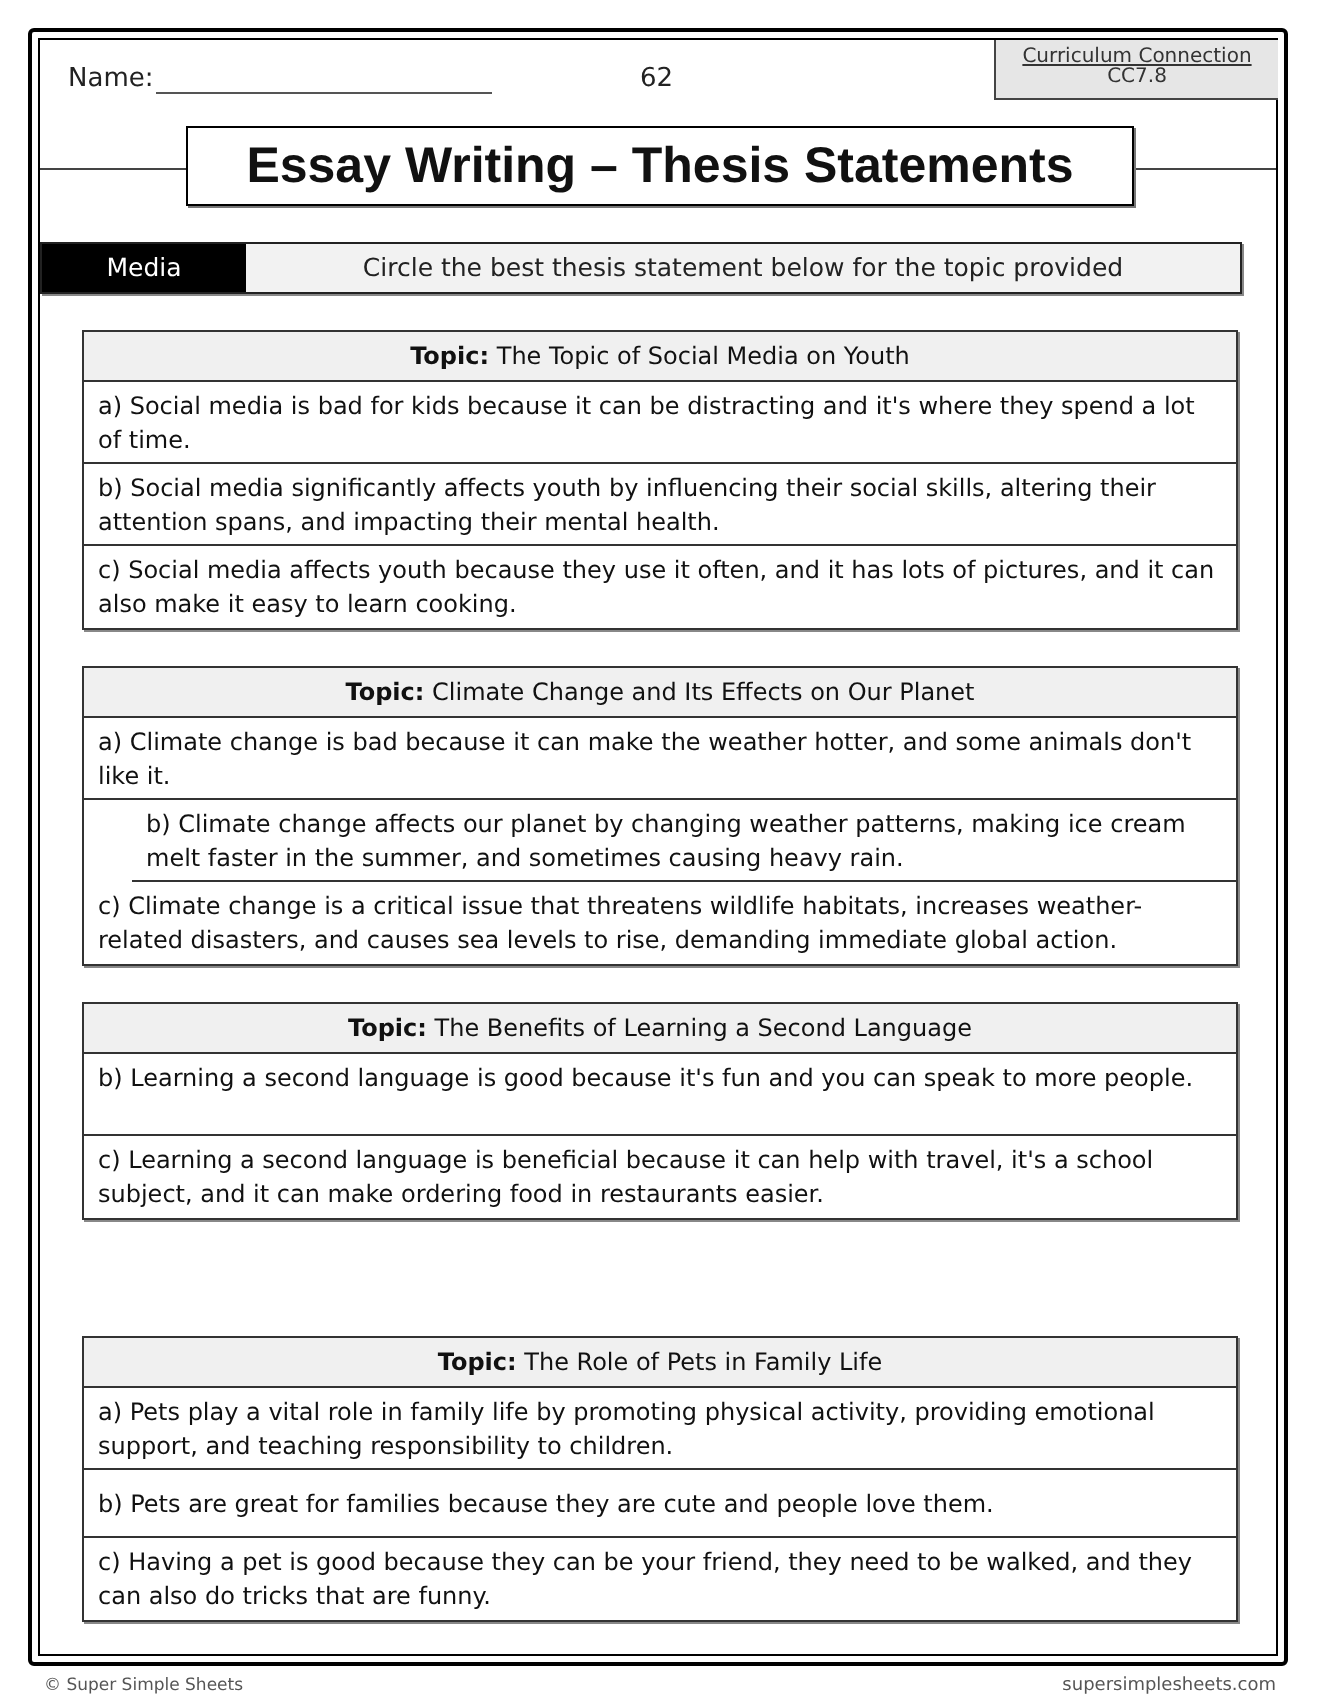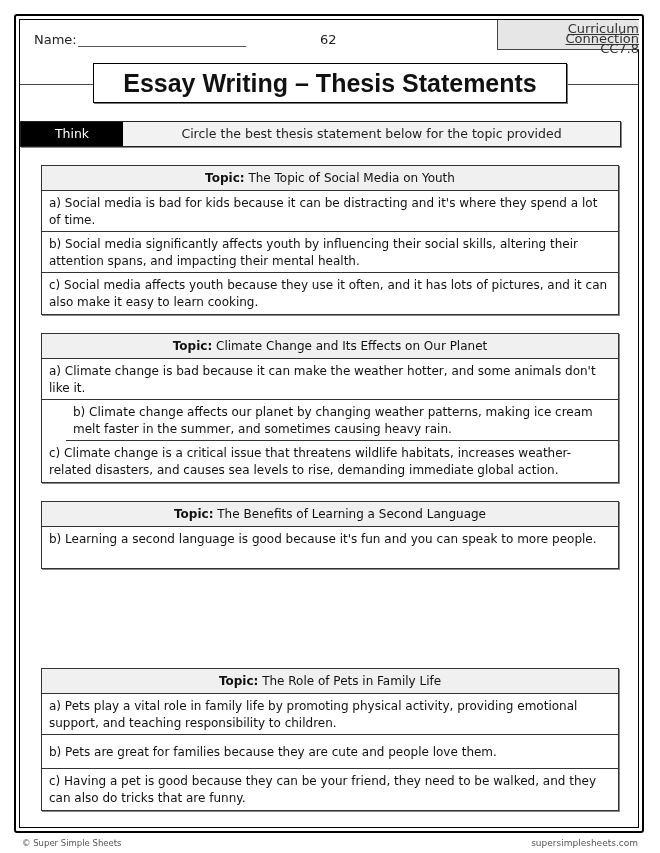--- a/index.html
+++ b/index.html
@@ -5,21 +5,21 @@
   html, body { margin: 0; padding: 0; background: #ffffff; }
   body { width: 660px; height: 853px; position: relative; font-family: "DejaVu Sans", sans-serif; color: #111; overflow: hidden; }
 
   .frame-outer { position: absolute; left: 14px; top: 14px; width: 630px; height: 819px; border: 2px solid #000; border-radius: 3px; box-sizing: border-box; }
   .frame-inner { position: absolute; left: 19px; top: 19px; width: 620px; height: 809px; border: 1.5px solid #000; box-sizing: border-box; }
 
   .name-label { position: absolute; left: 34px; top: 32px; font-size: 13px; color: #222; }
   .name-line { position: absolute; left: 78px; top: 46px; width: 168px; border-bottom: 1px solid #555; }
   .page-num { position: absolute; left: 320px; top: 32px; font-size: 13px; color: #222; }
 
-  .curriculum { position: absolute; left: 497px; top: 20px; width: 142px; height: 30px; background: #e6e6e6; border: 1px solid #444; border-right: none; border-top: none; box-sizing: border-box; text-align: right; font-size: 13px; color: #333; line-height: 10px; padding-top: 4px; }
+  .curriculum { position: absolute; left: 497px; top: 20px; width: 142px; height: 30px; background: #e6e6e6; border: 1px solid #444; border-right: none; border-top: none; box-sizing: border-box; text-align: center; font-size: 10px; color: #333; line-height: 10px; padding-top: 4px; }
   .curriculum .cc-title { text-decoration: underline; display: block; }
   .curriculum .cc-code { display: block; }
 
   .title-rule { position: absolute; left: 20px; top: 84px; width: 618px; border-top: 1px solid #444; }
   .title-box { position: absolute; left: 93px; top: 63px; width: 474px; height: 40px; background: #fff; border: 1px solid #000; box-sizing: border-box; box-shadow: 1px 1px 0 #777; text-align: center; font-family: "Liberation Sans", sans-serif; font-weight: bold; font-size: 25px; line-height: 38px; color: #111; }
 
   .instr-bar { position: absolute; left: 20px; top: 121px; width: 601px; height: 26px; border: 1px solid #222; box-sizing: border-box; background: #f2f2f2; display: flex; box-shadow: 1px 1px 0 #888; }
   .instr-tag { width: 102px; background: #000; color: #fff; font-size: 12.5px; line-height: 24px; text-align: center; }
   .instr-text { flex: 1; text-align: center; font-size: 12.5px; line-height: 24px; color: #222; }
 
@@ -45,41 +45,42 @@
 
 <div class="curriculum">
   <span class="cc-title">Curriculum Connection</span>
   <span class="cc-code">CC7.8</span>
 </div>
 
 <div class="title-rule"></div>
 <div class="title-box">Essay Writing – Thesis Statements</div>
 
 <div class="instr-bar">
-  <div class="instr-tag">Think</div>
+  <div class="instr-tag">Media</div>
   <div class="instr-text">Circle the best thesis statement below for the topic provided</div>
 </div>
 
 <div class="topic-table" style="top:165px;">
   <div class="topic-head"><b>Topic:</b> <span>The Topic of Social Media on Youth</span></div>
   <div class="option" style="height:41px;">a) Social media is bad for kids because it can be distracting and it's where they spend a lot of time.</div>
   <div class="option" style="height:41px;">b) Social media significantly affects youth by influencing their social skills, altering their attention spans, and impacting their mental health.</div>
   <div class="option" style="height:41px;">c) Social media affects youth because they use it often, and it has lots of pictures, and it can also make it easy to learn cooking.</div>
 </div>
 
 <div class="topic-table" style="top:333px;">
   <div class="topic-head"><b>Topic:</b> <span>Climate Change and Its Effects on Our Planet</span></div>
   <div class="option" style="height:41px;">a) Climate change is bad because it can make the weather hotter, and some animals don't like it.</div>
   <div class="option" style="height:41px;margin-left:24px;">b) Climate change affects our planet by changing weather patterns, making ice cream melt faster in the summer, and sometimes causing heavy rain.</div>
   <div class="option" style="height:41px;">c) Climate change is a critical issue that threatens wildlife habitats, increases weather-related disasters, and causes sea levels to rise, demanding immediate global action.</div>
 </div>
 
 <div class="topic-table" style="top:501px;">
   <div class="topic-head"><b>Topic:</b> <span>The Benefits of Learning a Second Language</span></div>
   <div class="option" style="height:41px;">b) Learning a second language is good because it's fun and you can speak to more people.</div>
+  <div class="option" style="height:41px;">c) Learning a second language is beneficial because it can help with travel, it's a school subject, and it can make ordering food in restaurants easier.</div>
 </div>
 
 <div class="topic-table" style="top:668px;">
   <div class="topic-head"><b>Topic:</b> <span>The Role of Pets in Family Life</span></div>
   <div class="option" style="height:41px;">a) Pets play a vital role in family life by promoting physical activity, providing emotional support, and teaching responsibility to children.</div>
   <div class="option single" style="height:32px;">b) Pets are great for families because they are cute and people love them.</div>
   <div class="option" style="height:41px;">c) Having a pet is good because they can be your friend, they need to be walked, and they can also do tricks that are funny.</div>
 </div>
 
 <span class="footer-left">© Super Simple Sheets</span>

